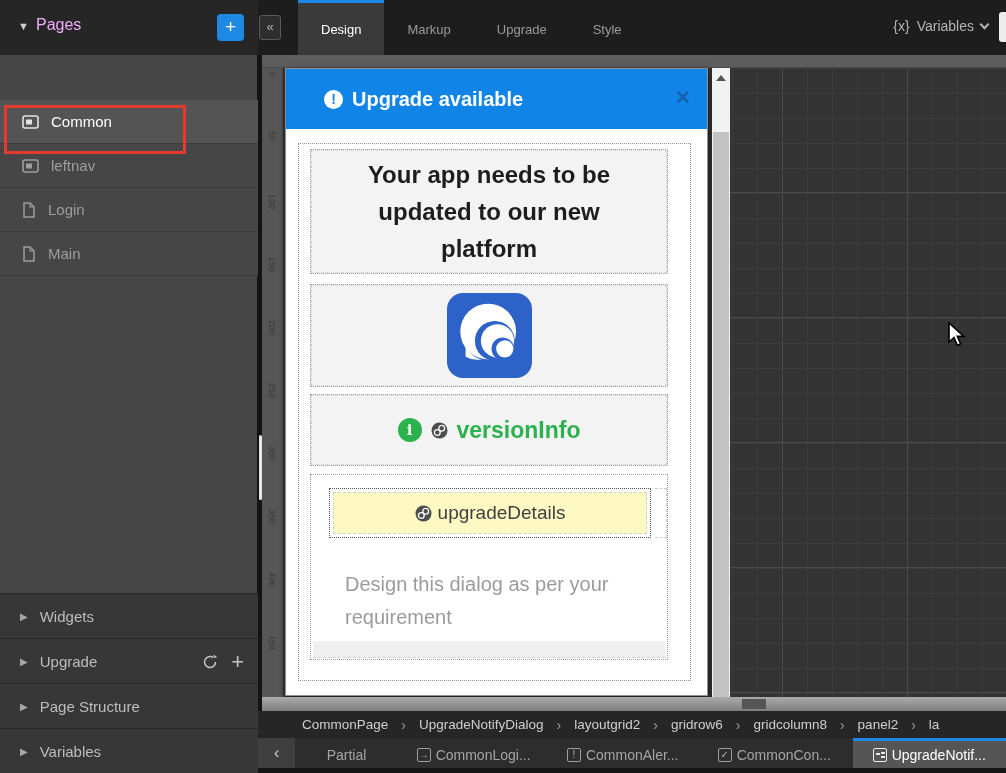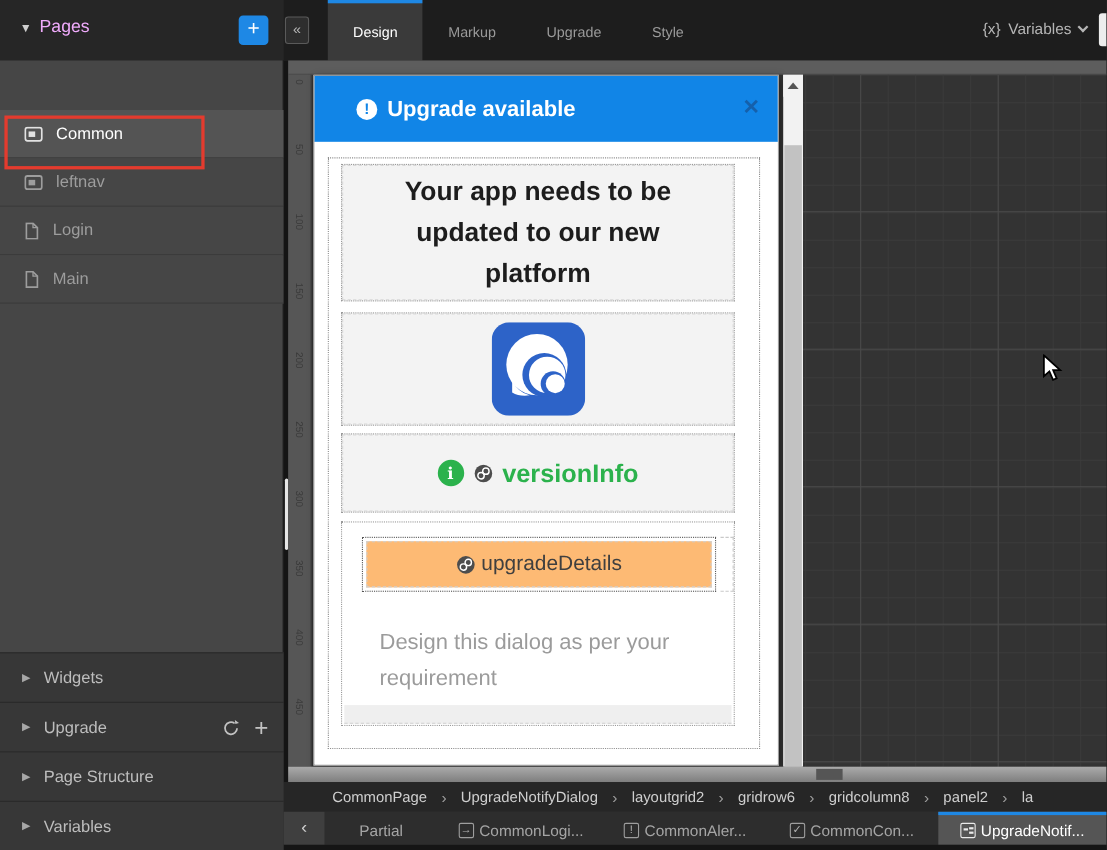--- a/index.html
+++ b/index.html
@@ -76,21 +76,21 @@
   .logo { width:85px; height:85px; }
   .sec3 { top:250px; height:72px; }
   .vi-row { display:flex; align-items:center; gap:9px; }
   .info-ic { width:24px; height:24px; background:#2bb24c; border-radius:50%; color:#fff; font-weight:bold;
              font-size:15px; text-align:center; line-height:24px; font-family:"DejaVu Serif", serif; }
   .vi-label { color:#2bb24c; font-weight:bold; font-size:23px; }
   .sec4 { top:330px; height:186px; background:#fff; }
   .sec4 .sec-inner { border:none; display:block; }
   .btn-outer { position:absolute; left:18px; top:13px; width:322px; height:50px; border:1px dotted #555; padding:3px; }
   .btn-dash-ext { position:absolute; left:344px; top:13px; width:12px; height:50px; border:1px dashed #c9c9c9; border-left:none; }
-  .upg-btn { width:100%; height:100%; background:#fdba74; border:1px dashed #cfcfcf; display:flex; align-items:center;
+  .upg-btn { width:100%; height:100%; background:#fef9c3; border:1px dashed #cfcfcf; display:flex; align-items:center;
              justify-content:center; gap:6px; cursor:pointer; }
   .upg-label { color:#3f3f3f; font-size:19px; }
   .design-text { position:absolute; left:10px; top:75px; width:340px; background:#fff; color:#9b9b9b;
                  font-size:20px; line-height:33px; padding:18px 0 18px 24px; }
   .sec4-footer { position:absolute; left:2px; top:166px; width:352px; height:17px; background:#efefef; border-bottom:1px dashed #cfcfcf; }
 
   
   .dlg-vscroll { position:absolute; left:454px; top:68px; width:18px; height:629px; background:#f2f2f2; }
   .vs-up { position:absolute; left:0; top:0; width:18px; height:20px; background:#f2f2f2; }
   .vs-up:after { content:""; position:absolute; left:4px; top:7px; border-left:5px solid transparent;

